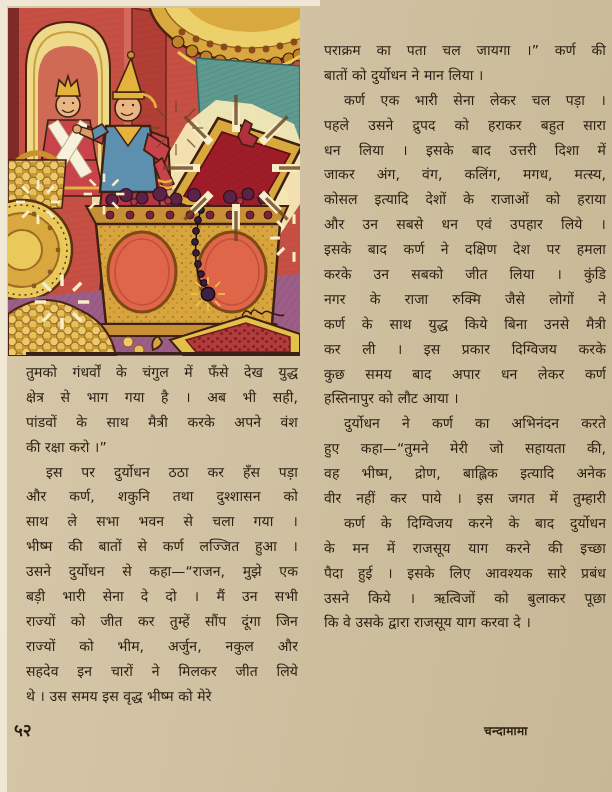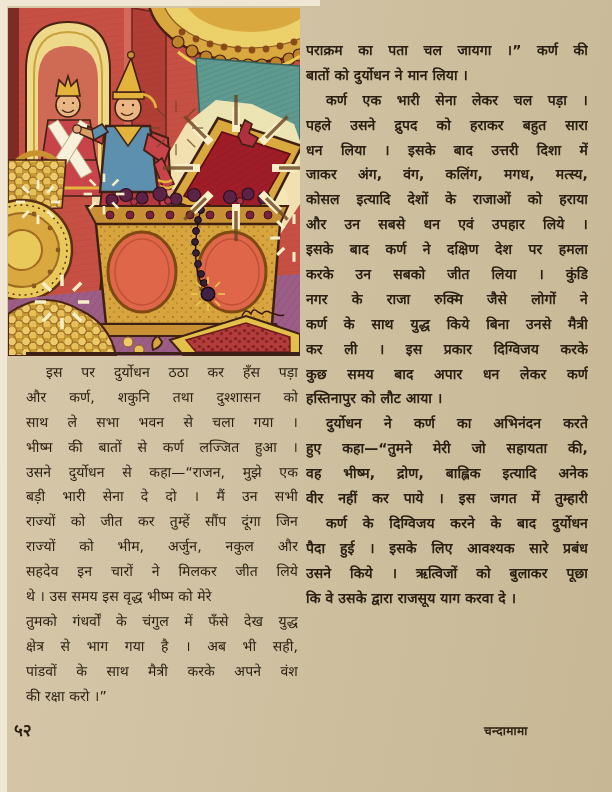--- a/index.html
+++ b/index.html
@@ -9,21 +9,21 @@
     font-family:"DejaVu Sans",sans-serif;
     color:#291e11;
   }
   .scan-edge-left{position:absolute;left:0;top:0;width:7px;height:792px;background:#f0e8d4;}
   .scan-edge-top{position:absolute;left:0;top:0;width:320px;height:6px;background:#efe7d3;}
   .illustration{
     position:absolute;left:8px;top:8px;width:292px;height:348px;
   }
   .col{position:absolute;}
   .col-left{left:26px;top:360px;width:272px;}
-  .col-right{left:306px;top:38px;width:282px;font-weight:bold;}
+  .col-right{left:324px;top:38px;width:282px;}
   .para{margin:0;}
   .line{
     font-size:14px;
     height:24.9px;line-height:24.9px;
     text-align:justify;text-align-last:justify;
     overflow:hidden;white-space:normal;
     letter-spacing:.1px;
   }
   .line.last{text-align-last:left;}
   .line.indent{text-indent:20px;}
@@ -317,36 +317,36 @@
   <g stroke="#6a4520" stroke-width="0.8" fill="none" opacity="0.8">
     <use href="#burst8" transform="translate(228,160) scale(4.3)"></use>
     <use href="#burst8" transform="translate(168,120) scale(1.6)"></use>
   </g>
 
   <rect x="18" y="344" width="274" height="3" fill="#3a2017"></rect>
 </svg>
 
 <div class="col col-left">
     <div class="para">
+      <div class="line">तुमको गंधर्वों के चंगुल में फँसे देख युद्ध</div>
+      <div class="line">क्षेत्र से भाग गया है । अब भी सही,</div>
+      <div class="line">पांडवों के साथ मैत्री करके अपने वंश</div>
+      <div class="line last">की रक्षा करो ।”</div>
+    </div>
+    <div class="para">
       <div class="line indent">इस पर दुर्योधन ठठा कर हँस पड़ा</div>
       <div class="line">और कर्ण, शकुनि तथा दुश्शासन को</div>
       <div class="line">साथ ले सभा भवन से चला गया ।</div>
       <div class="line">भीष्म की बातों से कर्ण लज्जित हुआ ।</div>
       <div class="line">उसने दुर्योधन से कहा—“राजन, मुझे एक</div>
       <div class="line">बड़ी भारी सेना दे दो । मैं उन सभी</div>
       <div class="line">राज्यों को जीत कर तुम्हें सौंप दूंगा जिन</div>
       <div class="line">राज्यों को भीम, अर्जुन, नकुल और</div>
       <div class="line">सहदेव इन चारों ने मिलकर जीत लिये</div>
       <div class="line last">थे । उस समय इस वृद्ध भीष्म को मेरे</div>
-    </div>
-    <div class="para">
-      <div class="line">तुमको गंधर्वों के चंगुल में फँसे देख युद्ध</div>
-      <div class="line">क्षेत्र से भाग गया है । अब भी सही,</div>
-      <div class="line">पांडवों के साथ मैत्री करके अपने वंश</div>
-      <div class="line last">की रक्षा करो ।”</div>
     </div>
   </div>
 
 <div class="col col-right">
     <div class="para">
       <div class="line">पराक्रम का पता चल जायगा ।” कर्ण की</div>
       <div class="line last">बातों को दुर्योधन ने मान लिया ।</div>
     </div>
     <div class="para">
       <div class="line indent">कर्ण एक भारी सेना लेकर चल पड़ा ।</div>
@@ -364,20 +364,21 @@
       <div class="line last">हस्तिनापुर को लौट आया ।</div>
     </div>
     <div class="para">
       <div class="line indent">दुर्योधन ने कर्ण का अभिनंदन करते</div>
       <div class="line">हुए कहा—“तुमने मेरी जो सहायता की,</div>
       <div class="line">वह भीष्म, द्रोण, बाह्लिक इत्यादि अनेक</div>
       <div class="line">वीर नहीं कर पाये । इस जगत में तुम्हारी</div>
     </div>
     <div class="para">
       <div class="line indent">कर्ण के दिग्विजय करने के बाद दुर्योधन</div>
+      <div class="line">के मन में राजसूय याग करने की इच्छा</div>
       <div class="line">पैदा हुई । इसके लिए आवश्यक सारे प्रबंध</div>
       <div class="line">उसने किये । ऋत्विजों को बुलाकर पूछा</div>
       <div class="line last">कि वे उसके द्वारा राजसूय याग करवा दे ।</div>
     </div>
     <div class="para">
     </div>
   </div>
 
 <div class="footer-num">५२</div>
 <div class="footer-name">चन्दामामा</div>

